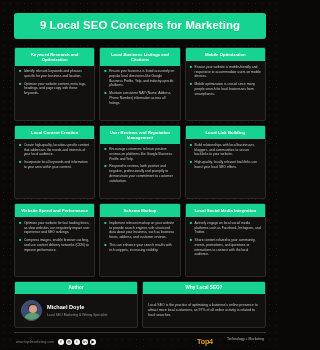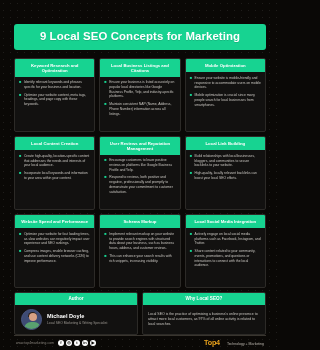--- a/index.html
+++ b/index.html
@@ -31,21 +31,21 @@
     z-index: 1;
     width: 280px;
     height: 350px;
     display: flex;
     flex-direction: column;
     padding: 0 14px;
   }
 
   
   .title-wrap {
-    padding-top: 24px;
+    padding-top: 13px;
     display: flex;
     justify-content: center;
   }
   .title-bar {
     background: #17d391;
     color: #ffffff;
     font-size: 11.4px;
     font-weight: bold;
     letter-spacing: 0.1px;
     padding: 7px 12px 8px;
@@ -235,22 +235,22 @@
     font-size: 4px;
     font-weight: bold;
     display: flex;
     align-items: center;
     justify-content: center;
     line-height: 1;
   }
 
   .footer-right {
     display: flex;
-    align-items: flex-end;
-    gap: 7px;
+    align-items: flex-start;
+    gap: 14px;
   }
   .brand {
     color: #e8a11c;
     font-size: 7.2px;
     font-weight: bold;
     letter-spacing: -0.2px;
     line-height: 1;
   }
   .brand-sub {
     color: #bdb8b0;

